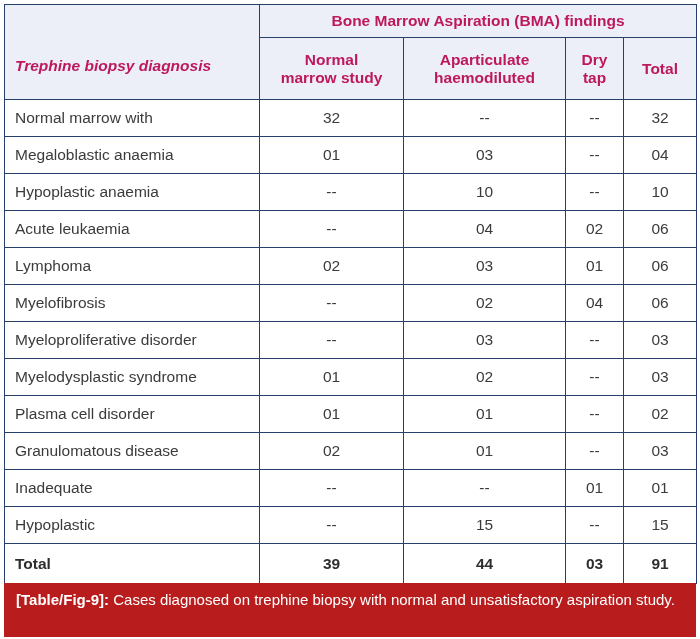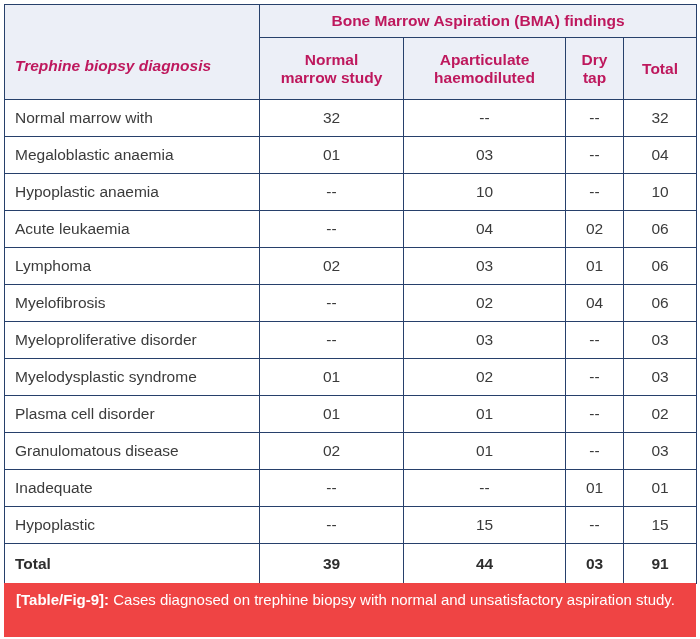--- a/index.html
+++ b/index.html
@@ -90,21 +90,21 @@
     height: 40px;
   }
 
   
   .caption {
     position: absolute;
     left: 4px;
     top: 583px;
     width: 692px;
     height: 54px;
-    background: #ef4444;
+    background: #b91c1c;
     color: #ffffff;
     box-sizing: border-box;
     padding: 7px 16px 0 12px;
     font-size: 15px;
     line-height: 1.35;
   }
   .caption .cap-label {
     font-weight: bold;
   }
   .caption .cap-text {

